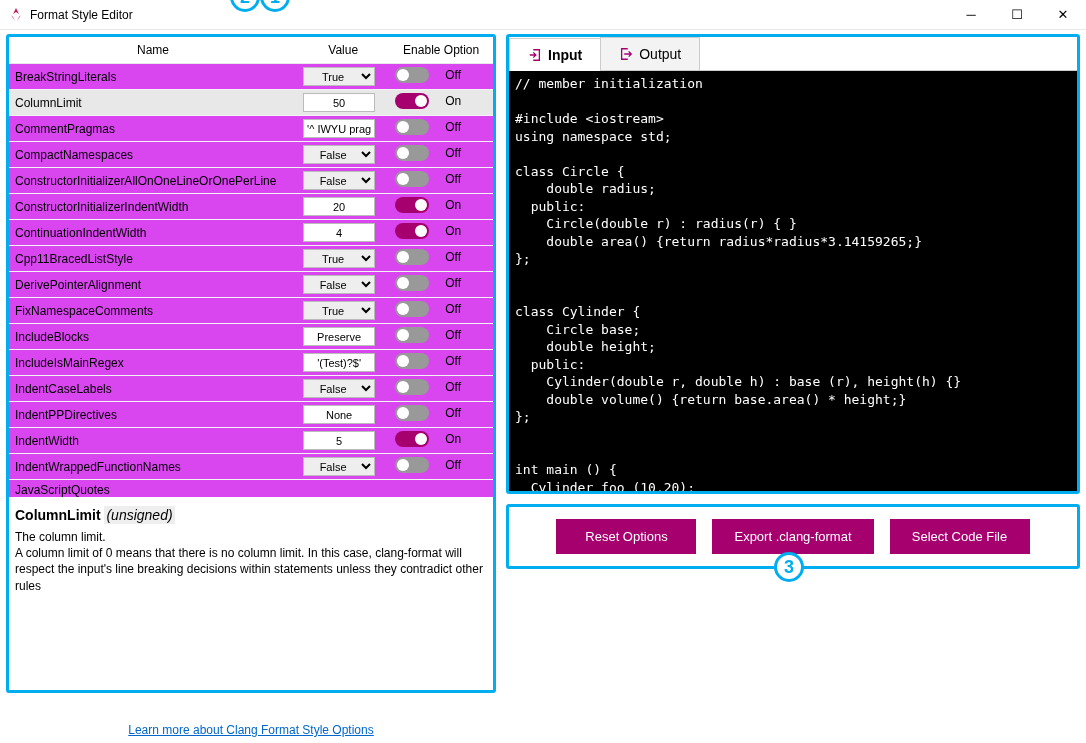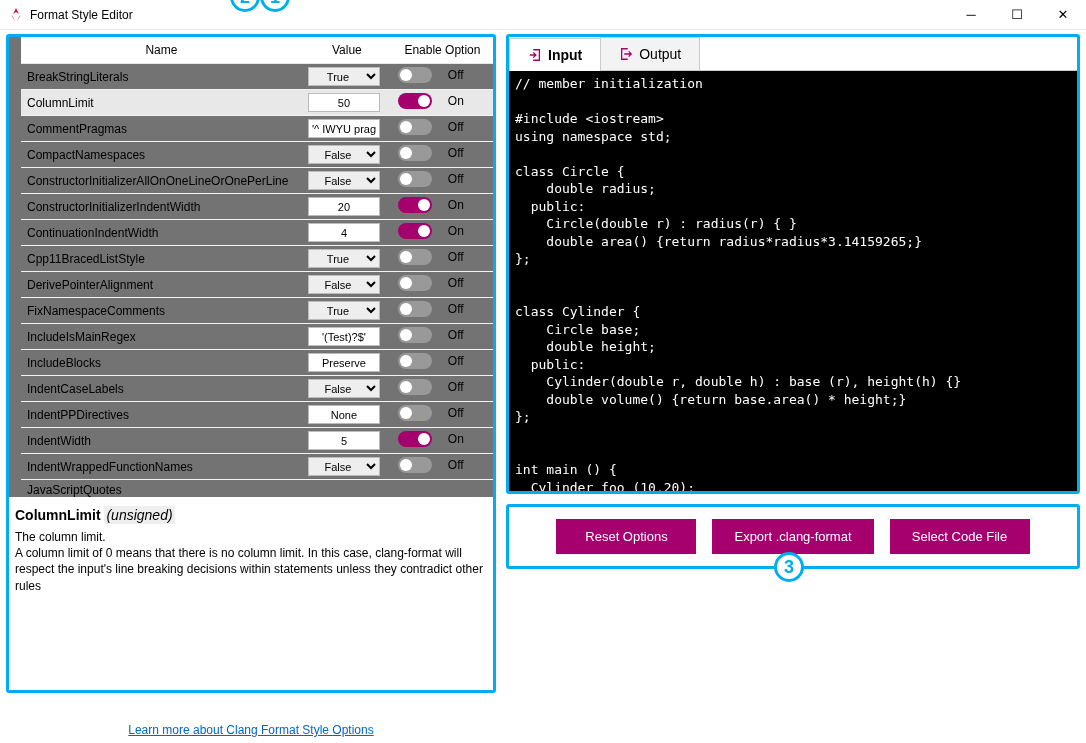--- a/index.html
+++ b/index.html
@@ -7,21 +7,21 @@
 .titlebar { height: 30px; display: flex; align-items: center; padding: 0 0 0 8px; border-bottom: 1px solid #e8e8e8; }
 .titlebar .appicon { width: 16px; height: 16px; margin-right: 6px; }
 .titlebar .title { font-size: 12px; }
 .titlebar .ctrls { margin-left: auto; display: flex; }
 .titlebar .ctrls div { width: 46px; height: 30px; display: flex; align-items: center; justify-content: center; font-size: 13px; }
 .main { display: flex; height: 713px; padding: 4px 6px 6px 6px; gap: 10px; }
 .left { width: 490px; display: flex; flex-direction: column; }
 .right { flex: 1; display: flex; flex-direction: column; }
 .hl-box { border: 3px solid #00aeef; border-radius: 3px; position: relative; }
 .num-badge { position: absolute; width: 30px; height: 30px; border-radius: 50%; border: 3px solid #00aeef; background: #fff; color: #00aeef; font-weight: bold; font-size: 18px; display: flex; align-items: center; justify-content: center; z-index: 10; }
-.options-area { height: 460px; overflow-y: scroll; background: #737373; padding-left: 12px; }
+.options-area { height: 460px; overflow-y: scroll; background: #d946ef; }
 .options-area::-webkit-scrollbar { width: 17px; }
 .options-area::-webkit-scrollbar-track { background: #f0f0f0; }
 .options-area::-webkit-scrollbar-thumb { background: #cdcdcd; }
 table.opts { width: 100%; border-collapse: collapse; table-layout: fixed; }
 table.opts th { font-weight: 400; font-size: 12px; padding: 6px 4px; background: #fff; border-bottom: 1px solid #e8e8e8; }
 table.opts th.cname { width: 250px; }
 table.opts th.cval { width: 80px; }
 table.opts th.cen { width: 90px; }
 table.opts td { padding: 3px 6px; border-bottom: 1px solid #f3f3f3; vertical-align: middle; font-size: 12px; }
 tr.sel td { background: #e8e8e8; }
@@ -155,30 +155,30 @@
               </tr>
               <tr>
                 <td style="overflow-wrap: break-word;">FixNamespaceComments</td>
                 <td><select class="valselect"><option>True</option></select></td>
                 <td><div class="toggle">
                     <div class="tswitch"></div>
                     <span class="tlabel">Off</span>
                   </div></td>
               </tr>
               <tr>
+                <td style="overflow-wrap: break-word;">IncludeBlocks</td>
+                <td><input class="valinput" value="Preserve" style=""></td>
+                <td><div class="toggle">
+                    <div class="tswitch"></div>
+                    <span class="tlabel">Off</span>
+                  </div></td>
+              </tr>
+              <tr>
                 <td style="overflow-wrap: break-word;">IncludeIsMainRegex</td>
                 <td><input class="valinput" value="'(Test)?$'" style=""></td>
-                <td><div class="toggle">
-                    <div class="tswitch"></div>
-                    <span class="tlabel">Off</span>
-                  </div></td>
-              </tr>
-              <tr>
-                <td style="overflow-wrap: break-word;">IncludeBlocks</td>
-                <td><input class="valinput" value="Preserve" style=""></td>
                 <td><div class="toggle">
                     <div class="tswitch"></div>
                     <span class="tlabel">Off</span>
                   </div></td>
               </tr>
               <tr>
                 <td style="overflow-wrap: break-word;">IndentCaseLabels</td>
                 <td><select class="valselect"><option>False</option></select></td>
                 <td><div class="toggle">
                     <div class="tswitch"></div>

